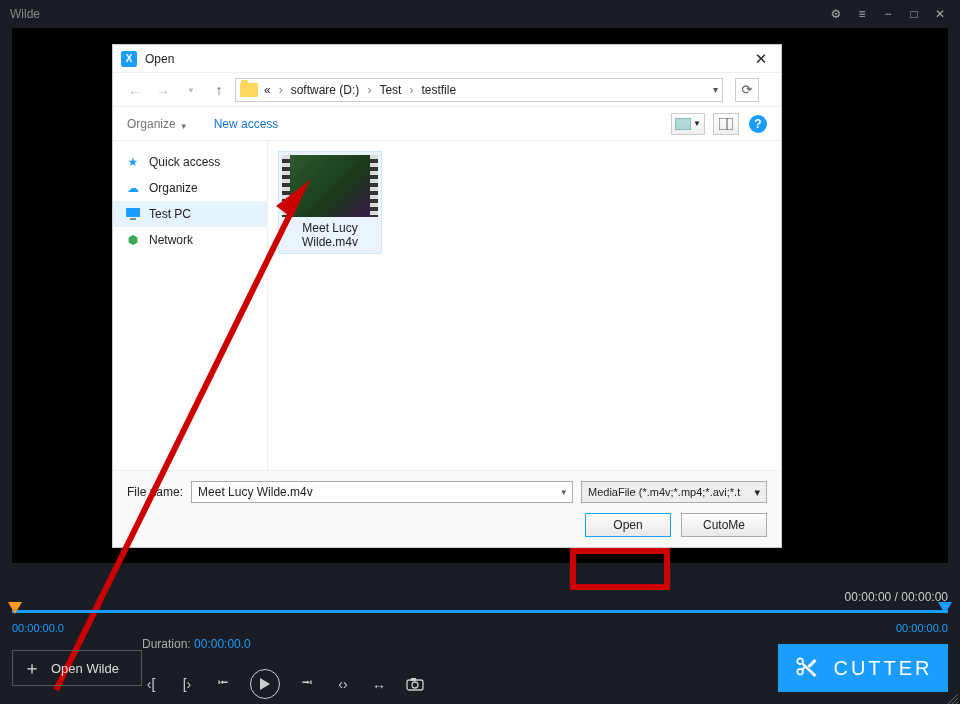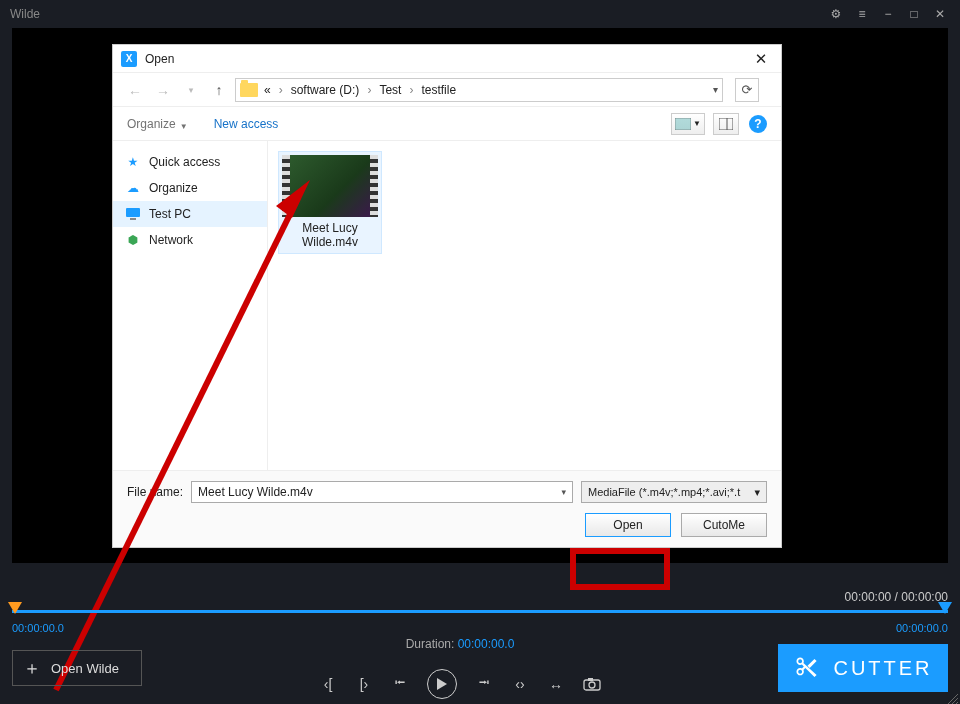--- a/index.html
+++ b/index.html
@@ -12,21 +12,21 @@
 .time-readout{text-align:right;color:#ccc}
 .track{position:relative;height:14px}
 .track-line{position:absolute;top:6px;left:0;right:0;height:3px;background:#1b9cff}
 .track-handle{position:absolute;top:-2px;width:14px;height:14px}
 .track-handle svg{display:block}
 .tl-start{position:absolute;left:0;top:18px;color:#1b9cff;font-size:11px}
 .tl-end{position:absolute;right:0;top:18px;color:#1b9cff;font-size:11px}
 .bottombar{position:absolute;left:12px;right:12px;bottom:8px;height:56px;display:flex;align-items:center}
 .openfile-btn{width:130px;height:36px;border:1px solid #555;display:flex;align-items:center;gap:10px;padding:0 10px;color:#ddd;font-size:13px;cursor:pointer}
 .plus-ico{font-size:18px;font-weight:300;color:#ddd}
-.midctrls{flex:1;display:flex;flex-direction:column;align-items:center;gap:18px}
+.midctrls{flex:1;display:flex;flex-direction:column;gap:18px}
 .duration-row{font-size:12px;color:#aaa}
 .duration-row .dv{color:#1b9cff}
 .ctrl-row{display:flex;align-items:center;gap:18px;color:#ccc}
 .ctrl-ic{width:18px;height:18px;display:flex;align-items:center;justify-content:center;font-size:14px;cursor:pointer}
 .play-btn{width:30px;height:30px;border:1.5px solid #ccc;border-radius:50%;display:flex;align-items:center;justify-content:center;cursor:pointer}
 .cutter-btn{width:170px;height:48px;background:#1b9cff;color:#fff;display:flex;align-items:center;justify-content:center;gap:14px;font-size:20px;letter-spacing:3px;cursor:pointer}
 .cutter-btn svg{width:26px;height:26px}
 
 
 .dlg{position:absolute;left:112px;top:44px;width:670px;height:504px;background:#fff;border:1px solid #ccc;box-shadow:0 0 10px rgba(0,0,0,0.3);display:flex;flex-direction:column;font-size:12px;color:#222}

